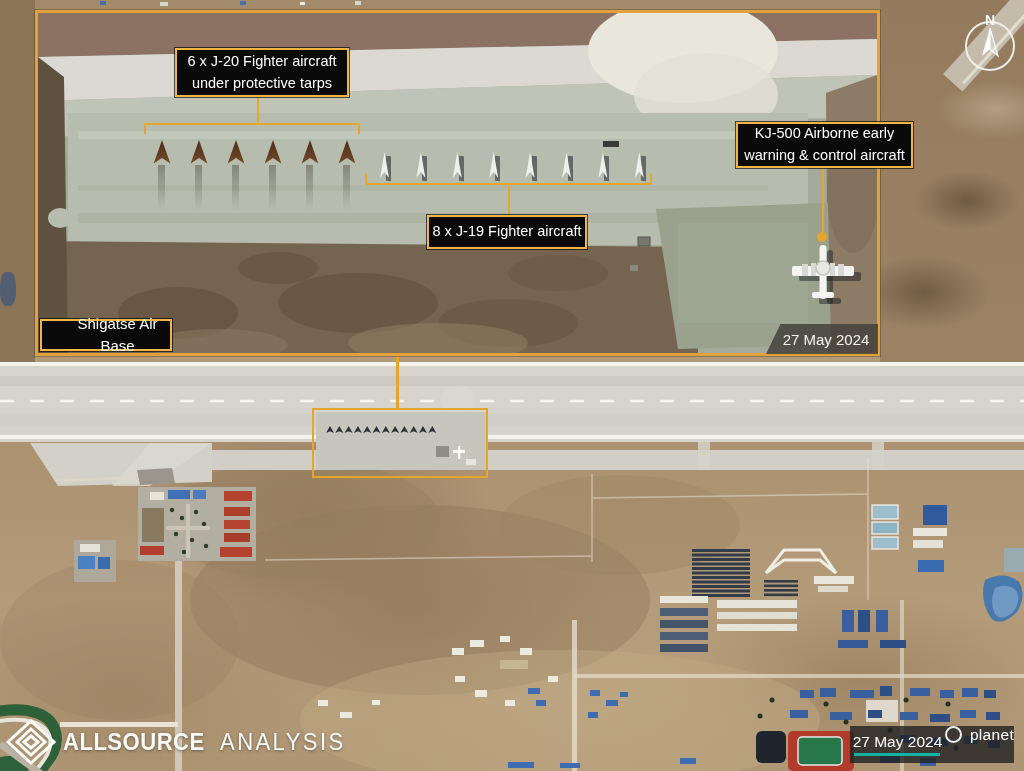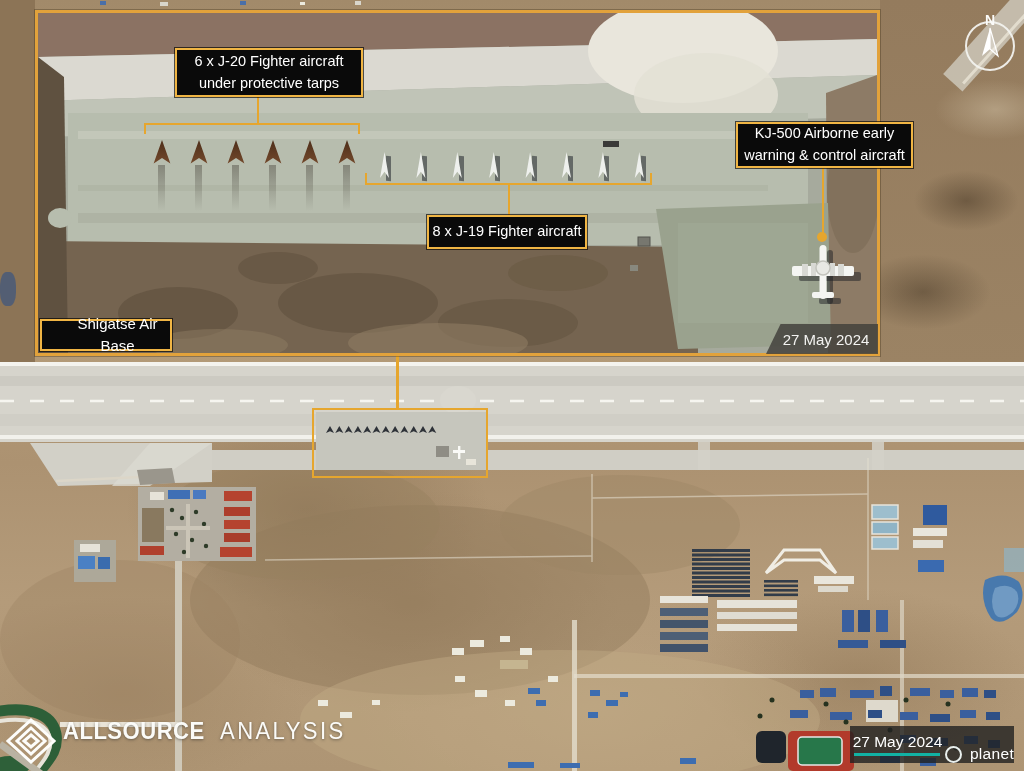--- a/index.html
+++ b/index.html
@@ -30,30 +30,30 @@
   .j20{position:absolute;width:22px;height:30px;}
   .j20 .body{position:absolute;inset:0;background:linear-gradient(180deg,#4d2e1a,#7d5030);
              clip-path:polygon(50% 0,88% 78%,50% 60%,12% 78%);}
   .j20 .streak{position:absolute;left:7px;top:25px;width:7px;height:46px;
                background:linear-gradient(rgba(52,46,38,.38),rgba(52,46,38,0));}
   .j10{position:absolute;width:15px;height:26px;}
   .j10 .sh{position:absolute;left:9px;top:4px;width:5px;height:25px;background:rgba(33,36,44,.55);transform:skewY(6deg);}
   .j10 .body{position:absolute;left:0;top:0;width:15px;height:26px;background:#eef0ed;
              clip-path:polygon(50% 0,80% 100%,50% 76%,20% 100%);}
   
-  #brand{position:absolute;left:6px;top:718px;height:48px;display:flex;gap:7px;z-index:40;}
+  #brand{position:absolute;left:6px;top:718px;height:48px;display:flex;align-items:center;gap:7px;z-index:40;}
   #brand .word{color:#fbfbf8;font-size:23px;letter-spacing:.5px;text-shadow:0 1px 3px rgba(40,40,40,.5);transform:scaleX(.96);transform-origin:left;}
   #brand .bold{font-weight:700;}
   #brand .light{font-weight:400;letter-spacing:2.5px;margin-left:2px;}
   #stampbar{position:absolute;left:850px;top:726px;width:164px;height:37px;display:flex;z-index:40;
             background:rgba(32,32,32,.8);}
   #stampbar .datecell{width:97px;display:flex;flex-direction:column;align-items:center;justify-content:center;gap:2px;}
   #stampbar .datecell .txt{color:#fff;font-size:15.5px;}
   #stampbar .teal{width:86px;height:3px;}
-  #stampbar .planetcell{flex:1;display:flex;align-items:flex-end;justify-content:center;gap:8px;}
+  #stampbar .planetcell{flex:1;display:flex;align-items:flex-start;justify-content:center;gap:8px;}
   #stampbar .ring{width:13px;height:13px;border:2px solid #e9efed;border-radius:50%;}
   #stampbar .ptxt{color:#fff;font-size:15.5px;letter-spacing:.3px;}
   #northarrow{position:absolute;left:956px;top:8px;z-index:35;}
 </style>
 </head>
 <body>
 
 <div id="scene">
 
   <div class="abs" style="left:0;top:0;width:35px;height:365px;
@@ -432,21 +432,21 @@
     <div class="annline" style="left:106px;top:110px;width:216px;height:2px;"></div>
     <div class="annline" style="left:106px;top:110px;width:2px;height:11px;"></div>
     <div class="annline" style="left:320px;top:110px;width:2px;height:11px;"></div>
     <div class="annline" style="left:470px;top:172px;width:2px;height:31px;"></div>
     <div class="annline" style="left:327px;top:170px;width:287px;height:2px;"></div>
     <div class="annline" style="left:327px;top:160px;width:2px;height:12px;"></div>
     <div class="annline" style="left:612px;top:160px;width:2px;height:12px;"></div>
     <div class="annline" style="left:784px;top:155px;width:2px;height:66px;"></div>
     <div class="anndot" style="left:779px;top:219px;"></div>
 
-    <div class="annbox" style="left:137px;top:35px;width:188px;height:49px;padding:2px 6px;">
+    <div class="annbox" style="left:137px;top:35px;width:174px;height:49px;padding:2px 6px;">
       <span>6 x J-20 Fighter aircraft under protective tarps</span>
     </div>
     <div class="annbox" style="left:389px;top:202px;width:160px;height:34px;">
       <span>8 x J-19 Fighter aircraft</span>
     </div>
     <div class="annbox" style="left:698px;top:109px;width:177px;height:46px;padding:18px 6px;">
       <span>KJ-500 Airborne early warning &amp; control aircraft</span>
     </div>
     <div class="annbox" style="left:2px;top:306px;width:132px;height:32px;font-size:15px;padding-left:23px;">
       <span>Shigatse Air Base</span>

